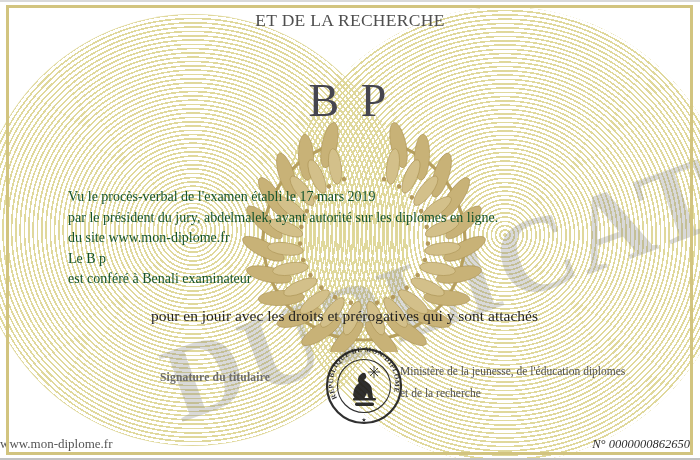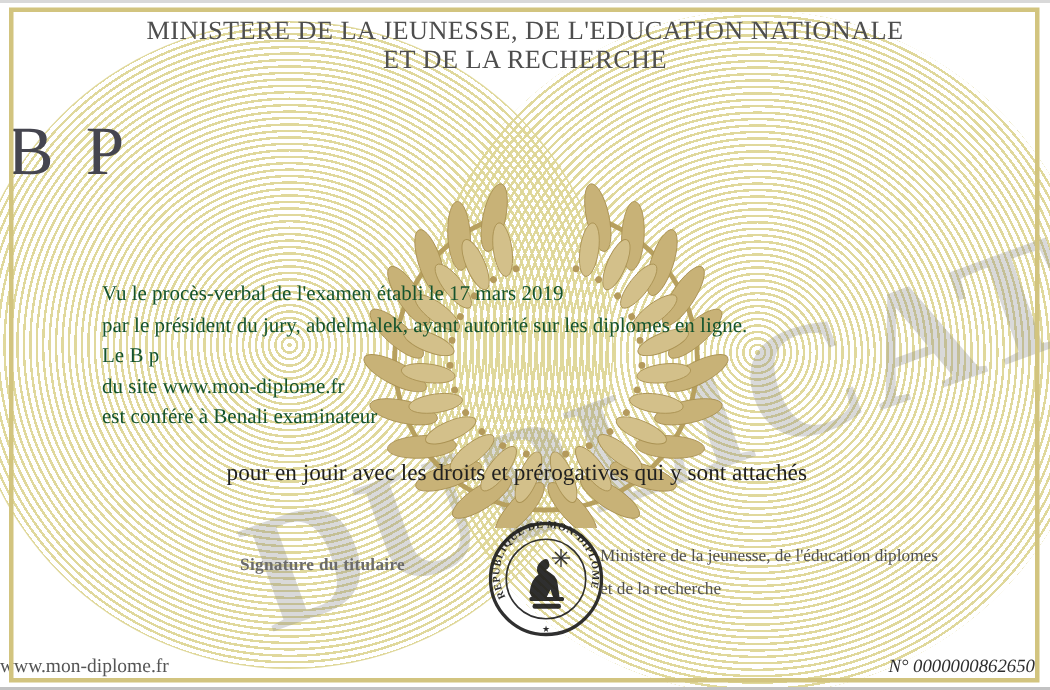--- a/index.html
+++ b/index.html
@@ -32,21 +32,21 @@
     border:3px solid #d2c47f;pointer-events:none;
   }
   .edge-top{position:absolute;left:0;top:0;width:100%;height:2px;background:#d9d9d9;}
   .edge-bottom{position:absolute;left:0;bottom:0;width:100%;height:2px;background:#c2c2c2;}
   
   .ministry-title{
     position:absolute;left:5px;top:11px;width:690px;text-align:center;
     font-size:17.5px;line-height:19px;color:#4e4e4e;letter-spacing:.3px;
   }
   .diploma-title{
-    position:absolute;left:5px;top:74px;width:690px;text-align:left;
+    position:absolute;left:5px;top:74px;width:690px;text-align:center;
     font-size:46px;color:#45454f;letter-spacing:5px;
   }
   .body-text{
     position:absolute;left:68px;top:187px;width:560px;
     font-size:14px;line-height:20.5px;color:#14532d;
   }
   .enjoy-line{
     position:absolute;left:115px;top:307px;width:560px;
     font-size:15.5px;color:#1f1f1f;margin-left:36px;
   }
@@ -115,31 +115,30 @@
       <use href="#lf" transform="translate(125 120) rotate(5)"></use>
       <use href="#lf" transform="translate(125 120) rotate(-10)"></use>
       <use href="#lf" transform="translate(125 120) rotate(-25)"></use>
       <use href="#lf" transform="translate(125 120) rotate(-40)"></use>
       <use href="#lf" transform="translate(125 120) rotate(-55)"></use>
       <use href="#lf" transform="translate(125 120) rotate(-70)"></use>
     </g>
   </svg>
 
   <div class="ministry-title">
-    <div>MINISTERE DE LA JEUNESSE, DE L'EDUCATION NATIONALE</div>
     <div>ET DE LA RECHERCHE</div>
   </div>
 
   <div class="diploma-title">B P</div>
 
   <div class="body-text">
     <div>Vu le procès-verbal de l'examen établi le 17 mars 2019</div>
     <div>par le président du jury, abdelmalek, ayant autorité sur les diplomes en ligne.</div>
+    <div>du site www.mon-diplome.fr</div>
     <div>Le B p</div>
-    <div>du site www.mon-diplome.fr</div>
     <div>est conféré à Benali examinateur</div>
   </div>
   <div class="enjoy-line">pour en jouir avec les droits et prérogatives qui y sont attachés</div>
 
   <div class="signature-label">Signature du titulaire</div>
 
   <svg class="seal" width="80" height="80" viewBox="0 0 80 80">
     <circle cx="40" cy="40" r="37" fill="none" stroke="#1a1a1a" stroke-width="2.2"></circle>
     <circle cx="40" cy="40" r="26.5" fill="none" stroke="#1a1a1a" stroke-width="1.1"></circle>
     <path id="sealRing" d="M13 52 A31 31 0 1 1 67 52" fill="none"></path>

